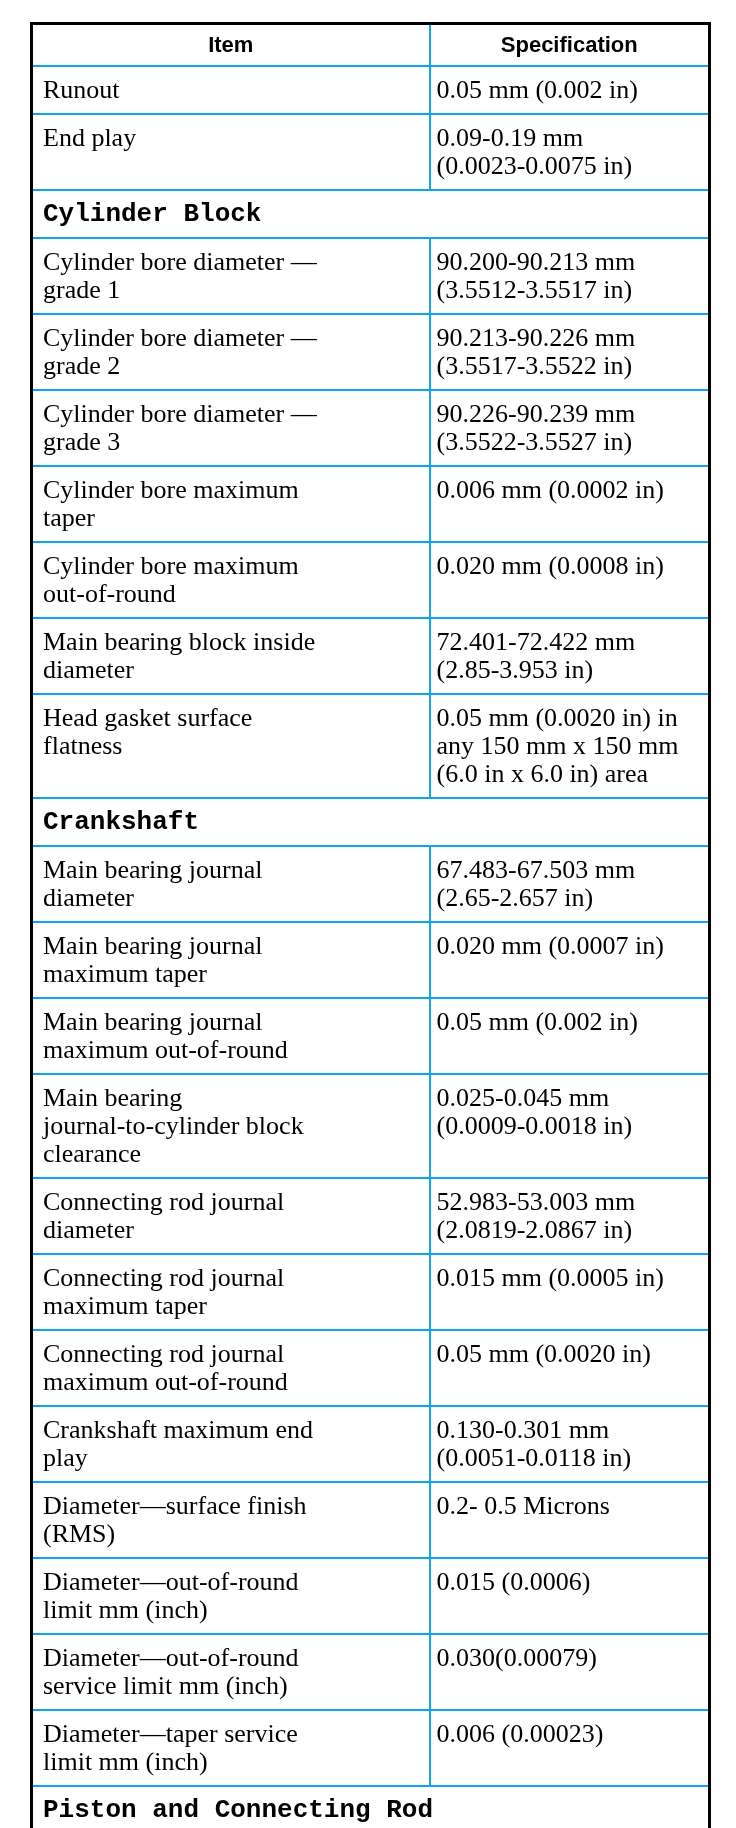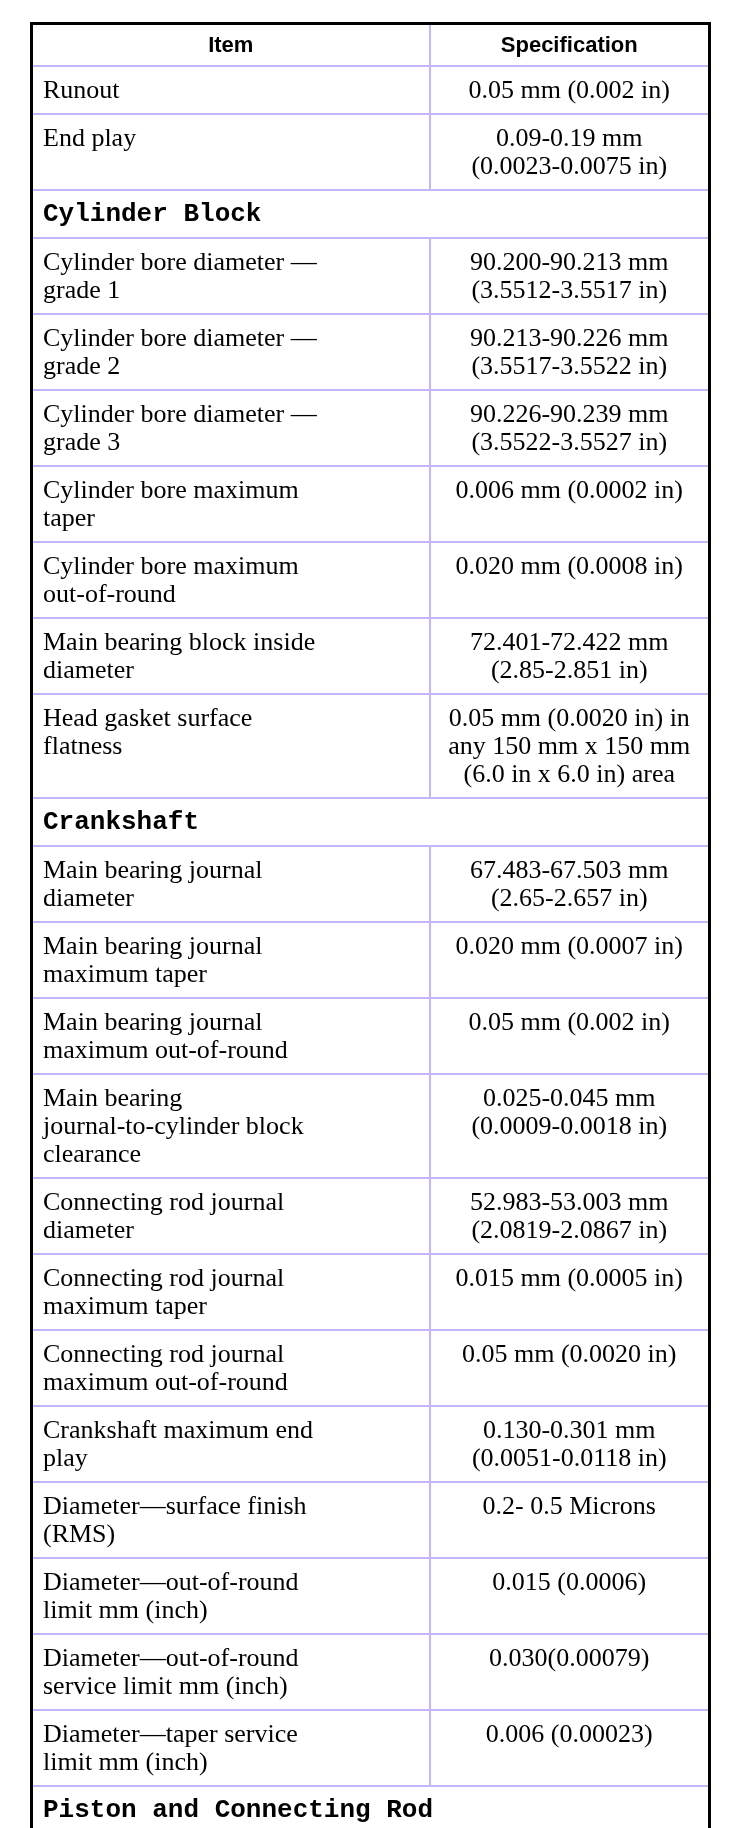--- a/index.html
+++ b/index.html
@@ -18,42 +18,41 @@
     padding: 22px 0 0 30px;
   }
   table.spec-table {
     border-collapse: collapse;
     width: 678px;
     border: 3px solid #000000;
     table-layout: fixed;
     background: #ffffff;
   }
   th, td {
-    border: 2px solid #c4b5fd;
+    border: 2px solid #0ea5e9;
     vertical-align: top;
     box-sizing: border-box;
   }
   th {
     font-family: "Liberation Sans", sans-serif;
     font-weight: bold;
     font-size: 22px;
     text-align: center;
     padding: 7px 6px;
   }
   td {
     font-size: 26px;
     line-height: 28px;
     padding: 9px 10px;
     white-space: pre-line;
   }
   td.item-cell {
     text-align: left;
   }
   td.spec-cell {
-    text-align: center;
     padding-left: 6px;
     padding-right: 6px;
   }
   td.section-cell {
     font-weight: bold;
     text-align: left;
     font-family: Liberation Mono, monospace;
   }
   col.col-item { width: 398px; }
   col.col-spec { width: 280px; }
@@ -111,21 +110,21 @@
         </tr>
         <tr>
           <td class="item-cell">Cylinder bore maximum
 out-of-round</td>
           <td class="spec-cell">0.020 mm (0.0008 in)</td>
         </tr>
         <tr>
           <td class="item-cell">Main bearing block inside
 diameter</td>
           <td class="spec-cell">72.401-72.422 mm
-(2.85-2.851 in)</td>
+(2.85-3.953 in)</td>
         </tr>
         <tr>
           <td class="item-cell">Head gasket surface
 flatness</td>
           <td class="spec-cell">0.05 mm (0.0020 in) in
 any 150 mm x 150 mm
 (6.0 in x 6.0 in) area</td>
         </tr>
         <tr>
           <td colspan="2" class="section-cell">Crankshaft</td>

